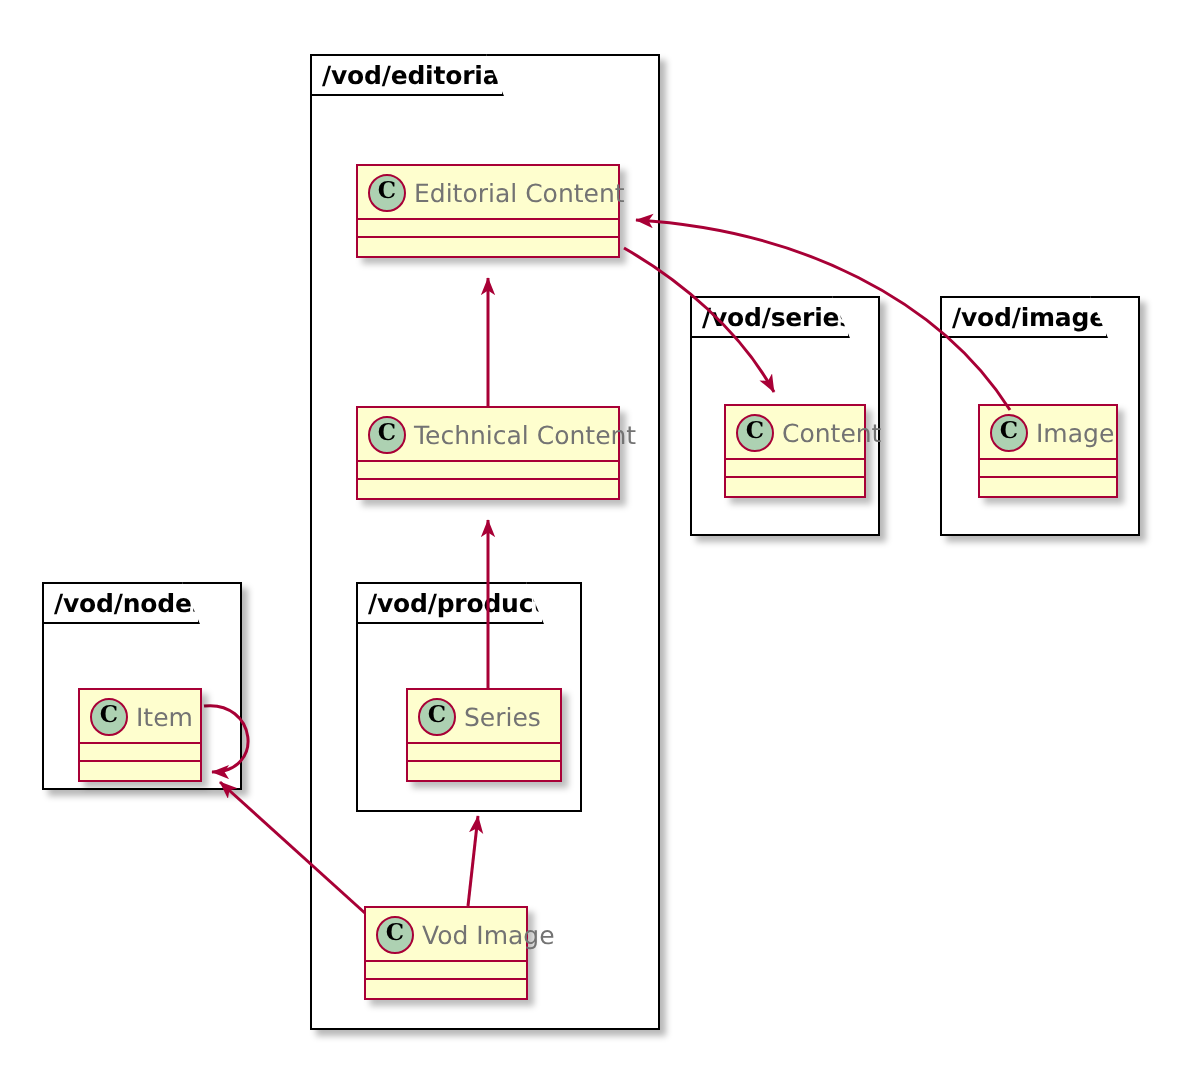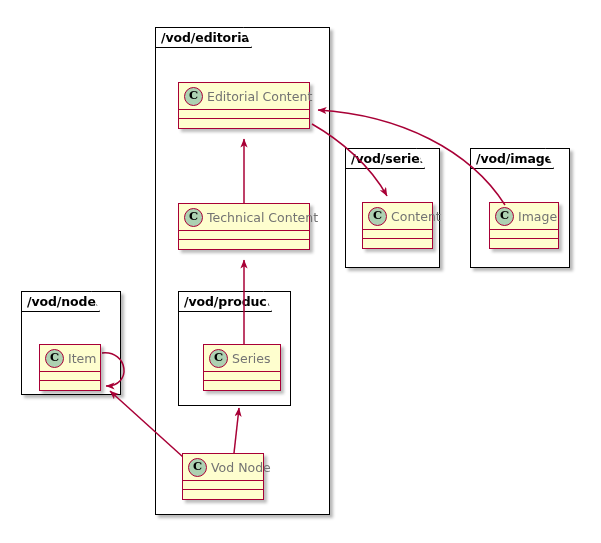--- a/index.html
+++ b/index.html
@@ -228,21 +228,21 @@
       <div class="cls-compartment"></div>
       <div class="cls-compartment last"></div>
     </div>
   </div>
 
   <div class="cls" style="left:182px;top:453px;width:82px;">
     <div class="cls-shadow"></div>
     <div class="cls-box">
       <div class="cls-title">
         <span class="cls-circle">C</span>
-        <span class="cls-name">Vod Node</span>
+        <span class="cls-name">Vod Image</span>
       </div>
       <div class="cls-compartment"></div>
       <div class="cls-compartment last"></div>
     </div>
   </div>
 
   <svg id="edges-top" viewBox="0 0 601 543" xmlns="http://www.w3.org/2000/svg">
     <defs>
       <marker id="ah2" markerWidth="10" markerHeight="10" refX="8.6" refY="3.6" orient="auto" markerUnits="userSpaceOnUse">
         <path d="M0,0 L9,3.6 L0,7.2 L2.3,3.6 z" fill="#A80036"></path>

